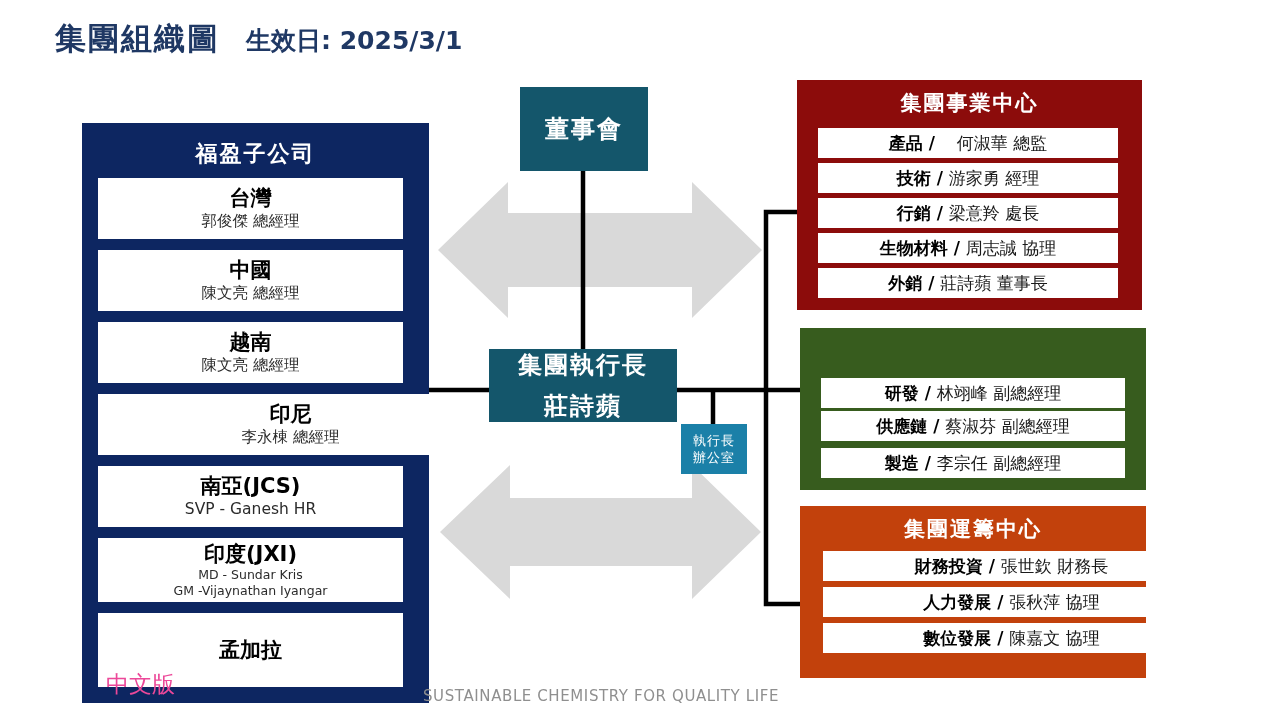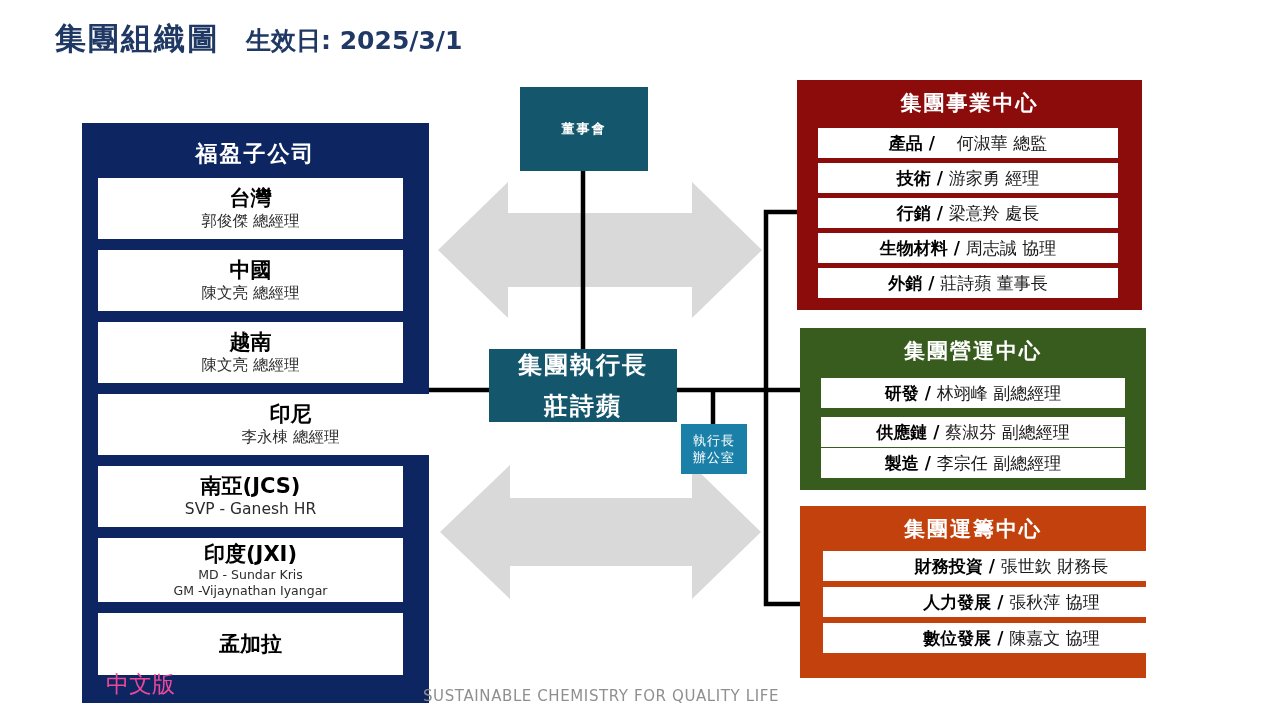--- a/index.html
+++ b/index.html
@@ -18,21 +18,21 @@
   .panel{position:absolute;}
   .panel-navy{left:82px;top:84px;width:347px;height:580px;background:#0d2661;margin-top:39px;}
   .panel-navy .panel-header{position:absolute;top:16px;left:0;right:0;text-align:center;color:#ffffff;font-size:22px;font-weight:bold;letter-spacing:2px;}
   .sub{position:absolute;left:16px;width:305px;background:#ffffff;display:flex;flex-direction:column;justify-content:center;align-items:center;text-align:center;}
   .sub-region{font-size:21px;font-weight:bold;color:#000;line-height:26px;}
   .sub-person{font-size:15.5px;color:#2b2b2b;line-height:21px;}
   .sub-person-sm{font-size:12.5px;color:#2b2b2b;line-height:16px;}
 
   
   .cbox{position:absolute;display:flex;flex-direction:column;justify-content:center;align-items:center;color:#ffffff;text-align:center;}
-  .board-box{left:520px;top:87px;width:128px;height:84px;background:#14566b;font-size:13px;font-weight:600;letter-spacing:2px;}
+  .board-box{left:520px;top:87px;width:128px;height:84px;background:#14566b;font-size:24px;font-weight:600;letter-spacing:2px;}
   .ceo-box{left:489px;top:349px;width:188px;height:73px;background:#14566b;font-size:24px;font-weight:600;letter-spacing:2px;gap:9px;}
   .office-box{left:681px;top:424px;width:66px;height:50px;background:#1b80a8;font-size:13px;line-height:17px;letter-spacing:1px;}
 
   
   .panel-red{left:797px;top:80px;width:345px;height:230px;background:#8c0c0b;}
   .panel-green{left:800px;top:328px;width:346px;height:162px;background:#375c1e;}
   .panel-orange{left:800px;top:506px;width:346px;height:172px;background:#c2410c;}
   .center-header{position:absolute;top:9px;left:0;right:0;text-align:center;color:#ffffff;font-size:21px;font-weight:bold;letter-spacing:2px;}
   .crow{position:absolute;background:#ffffff;display:flex;align-items:center;justify-content:center;font-size:17px;height:30px;}
   .panel-red .crow{left:21px;width:300px;}
@@ -88,21 +88,21 @@
     </div>
     <div class="sub" style="top:343px;height:61px;">
       <div class="sub-region">南亞(JCS)</div>
       <div class="sub-person">SVP - Ganesh HR</div>
     </div>
     <div class="sub" style="top:415px;height:64px;">
       <div class="sub-region">印度(JXI)</div>
       <div class="sub-person-sm">MD - Sundar Kris</div>
       <div class="sub-person-sm">GM -Vijaynathan Iyangar</div>
     </div>
-    <div class="sub" style="top:490px;height:62px;">
+    <div class="sub" style="top:490px;height:74px;">
       <div class="sub-region">孟加拉</div>
     </div>
   </div>
 
   <div class="cbox board-box">
     <span>董事會</span>
   </div>
 
   <div class="cbox ceo-box">
     <div>集團執行長</div>
@@ -132,26 +132,25 @@
       <span class="dept">生物材料 /</span>
       <span class="pname">周志誠 協理</span>
     </div>
     <div class="crow" style="top:188px;">
       <span class="dept">外銷 /</span>
       <span class="pname">莊詩蘋 董事長</span>
     </div>
   </div>
 
   <div class="panel panel-green">
-    <div class="center-header">集團營運中心</div>
     <div class="crow" style="top:50px;">
       <span class="dept">研發 /</span>
       <span class="pname">林翊峰 副總經理</span>
     </div>
-    <div class="crow" style="top:89px;align-items:center;">
+    <div class="crow" style="top:83px;align-items:center;">
       <span class="dept">供應鏈 /</span>
       <span class="pname">蔡淑芬 副總經理</span>
     </div>
     <div class="crow" style="top:120px;">
       <span class="dept">製造 /</span>
       <span class="pname">李宗任 副總經理</span>
     </div>
   </div>
 
   <div class="panel panel-orange">

